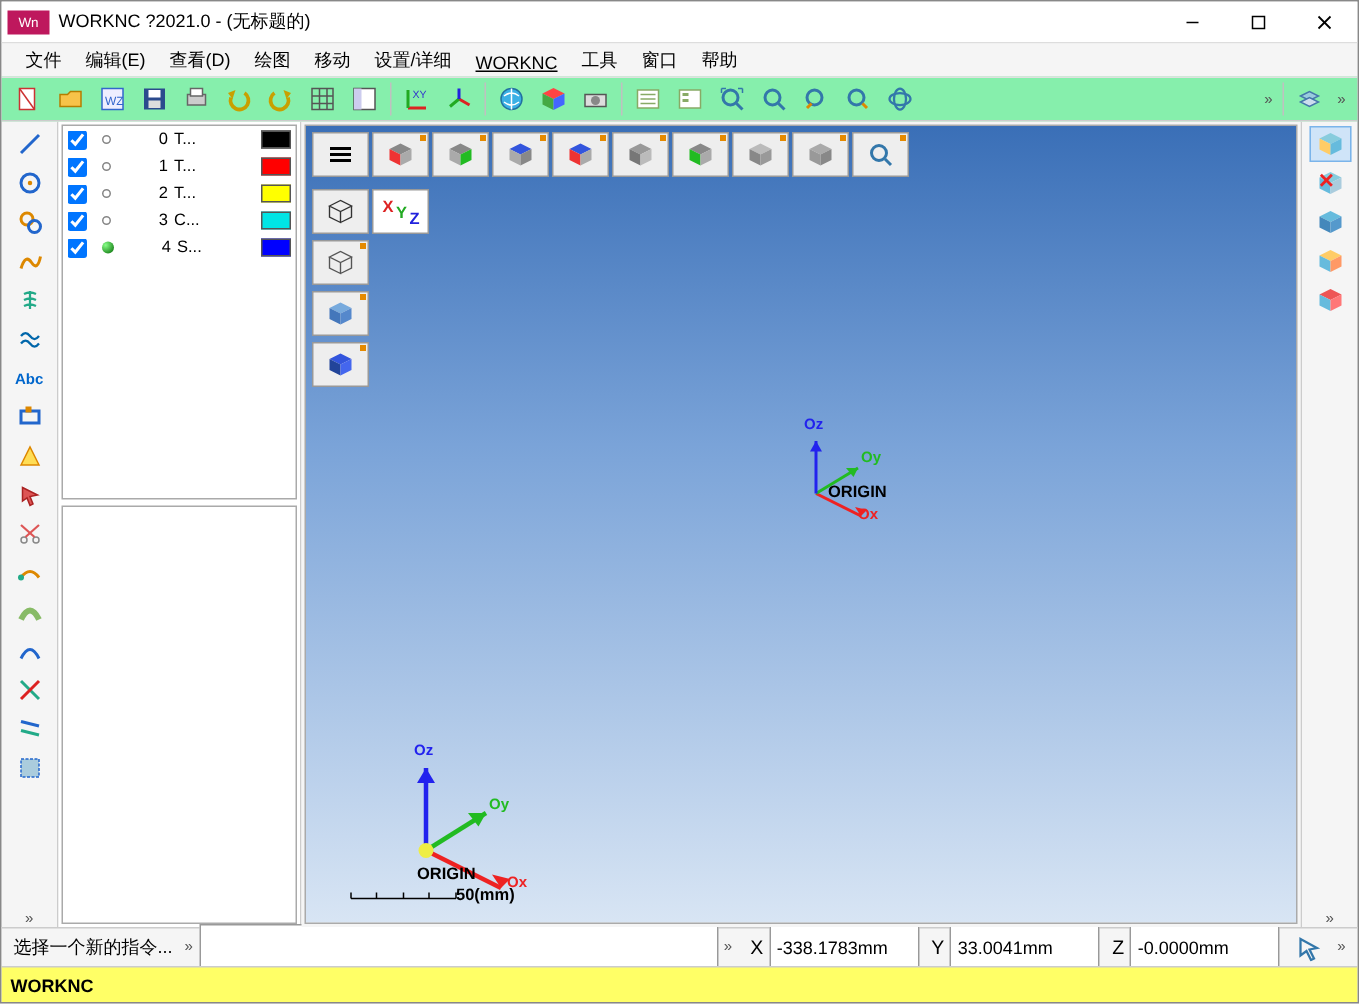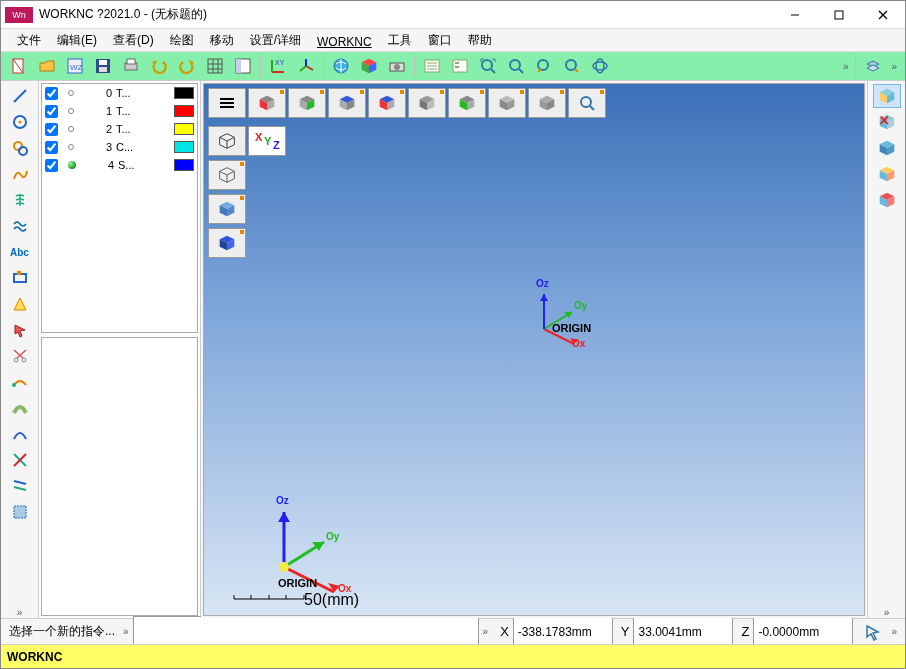--- a/index.html
+++ b/index.html
@@ -714,21 +714,21 @@
           <line x1="10" y1="98" x2="10" y2="102" stroke="#000"></line>
             <line x1="27" y1="98" x2="27" y2="102" stroke="#000"></line>
             <line x1="45" y1="98" x2="45" y2="102" stroke="#000"></line>
             <line x1="62" y1="98" x2="62" y2="102" stroke="#000"></line>
             <line x1="80" y1="98" x2="80" y2="102" stroke="#000"></line>
         </svg>
         <div class="lbl" style="left:52px;top:-2px;color:#22e">Oz</div>
         <div class="lbl" style="left:102px;top:34px;color:#2b2">Oy</div>
         <div class="lbl" style="left:114px;top:86px;color:#e22">Ox</div>
         <div class="lbl" style="left:54px;top:80px;color:#000;font-size:11px;font-weight:bold">ORIGIN</div>
-        <div class="lbl" style="left:80px;top:94px;color:#000;font-size:16px;font-weight:normal">50(mm)</div>
+        <div class="lbl" style="left:80px;top:94px;color:#000;font-size:11px;font-weight:bold">50(mm)</div>
       </div>
 
     </div>
   </div>
 
   <div class="right-toolbar">
     <div class="vbtn" style="background:#cfe4f8;border:1px solid #7ab4ea">
         <svg class="cube" viewBox="0 0 24 24">
           <path d="M4 8 L12 4 L20 8 L12 12 z" fill="#8cd"></path>
           <path d="M4 8 L4 16 L12 20 L12 12 z" fill="#fc6"></path>

